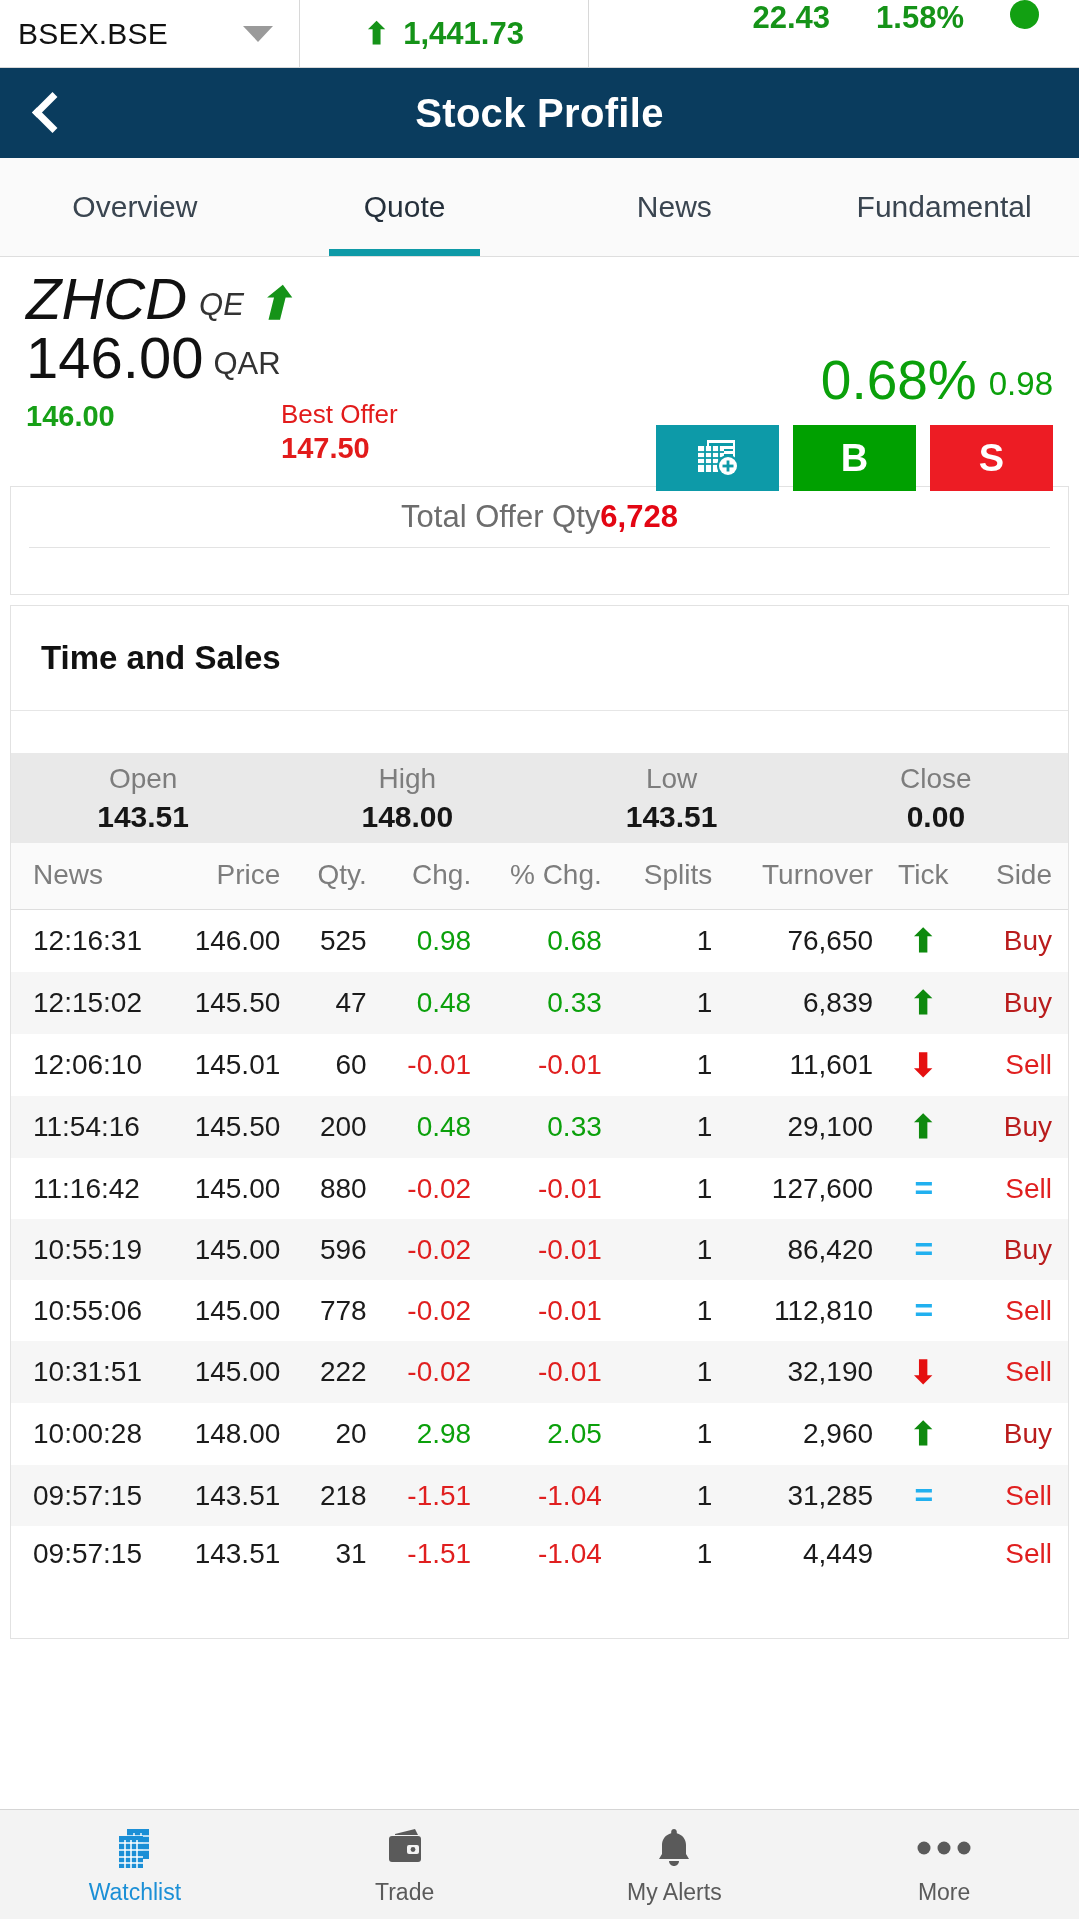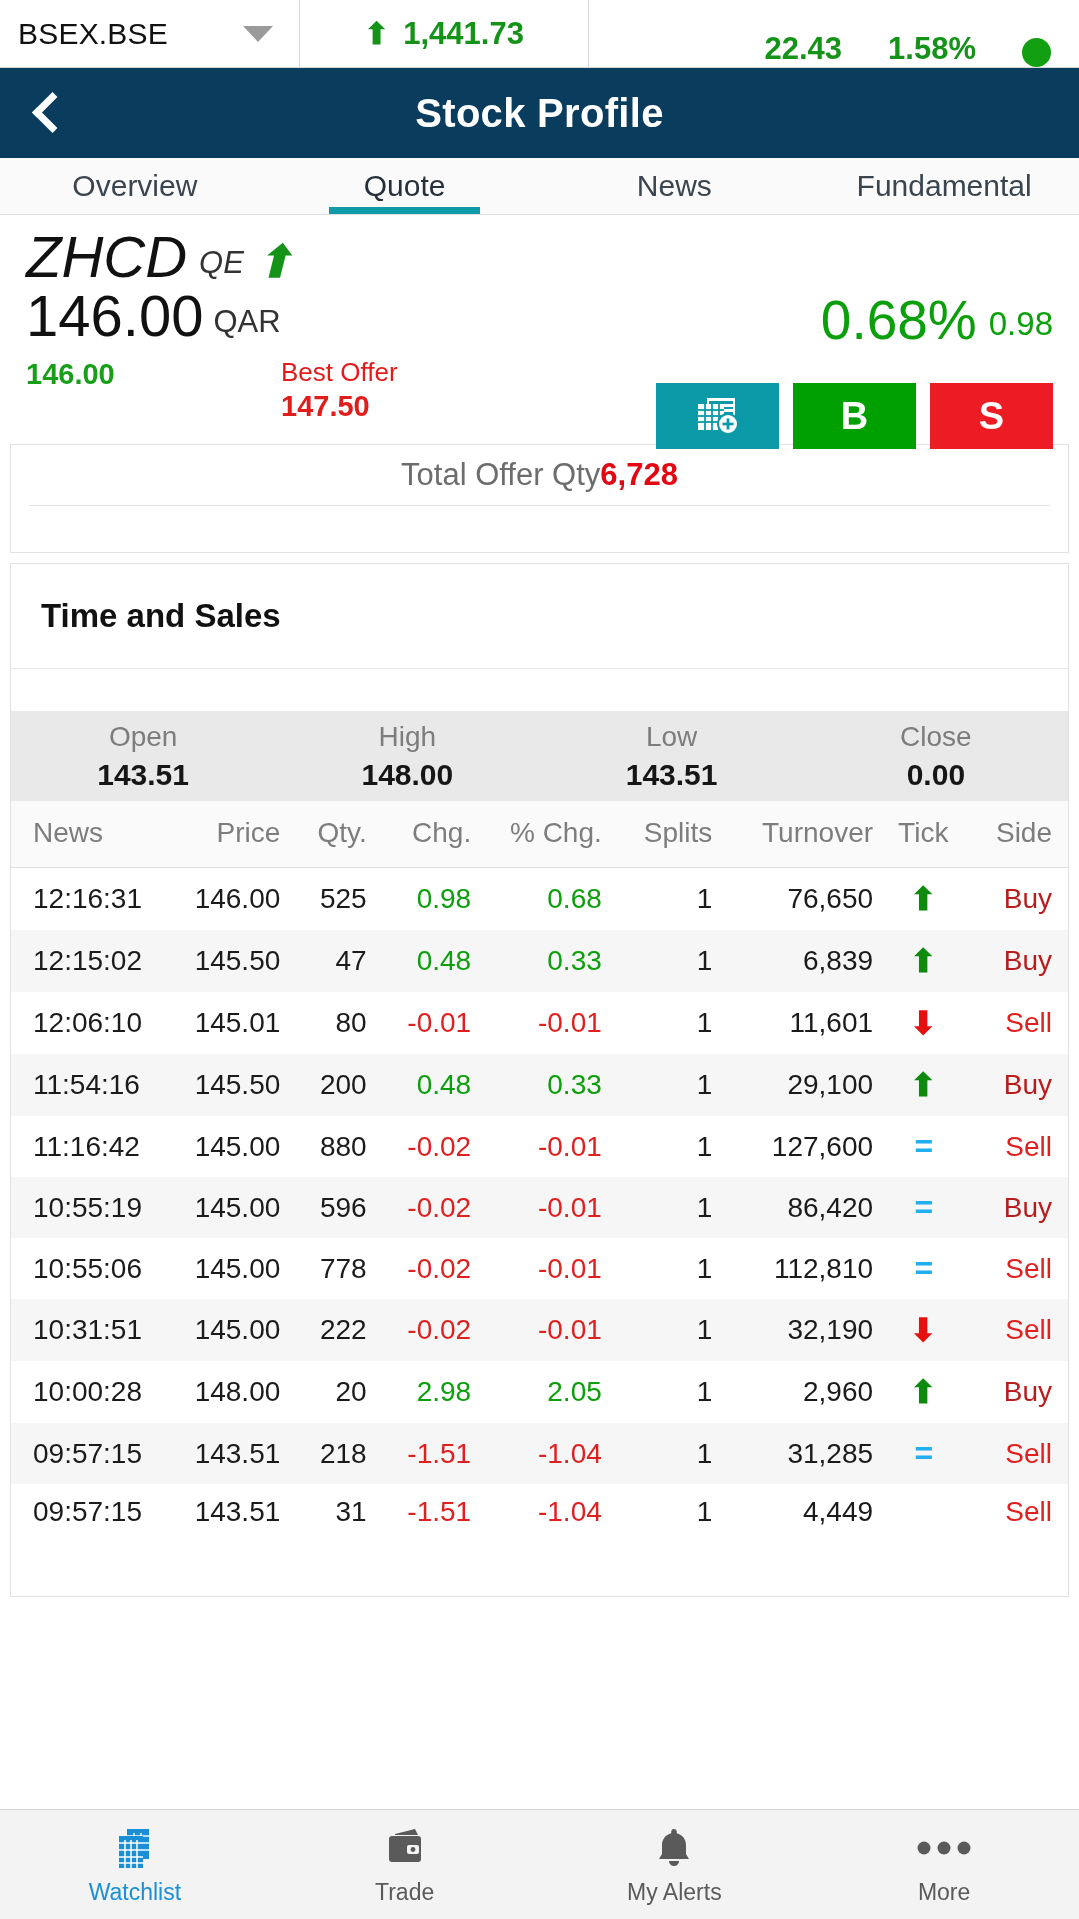--- a/index.html
+++ b/index.html
@@ -24,21 +24,21 @@
   .caret-down{
     width:0;height:0;border-left:15px solid transparent;border-right:15px solid transparent;
     border-top:16px solid #9a9a9a;
   }
   .tb-index{
     flex:0 0 289px; display:flex; align-items:center; justify-content:center; gap:14px;
     border-right:1px solid #d8d8d8;
   }
   .glyph-up{ color:#159318; font-size:30px; line-height:1; font-weight:bold;}
   .tb-index .val{ font-size:31px; color:#159318; font-weight:bold;}
-  .tb-stats{ flex:1; display:flex; align-items:flex-end; justify-content:flex-end; gap:46px; padding-right:28px;}
+  .tb-stats{ flex:1; display:flex; align-items:flex-start; justify-content:flex-end; gap:46px; padding-right:40px;}
   .tb-stats span{ font-size:31px; color:#159318; font-weight:bold;}
   .status-dot{ width:29px;height:29px;border-radius:50%;background:#12a012; flex:0 0 auto;}
 
   
   .app-header{
     height:90px; background:#0a3c5e; display:flex; align-items:center; position:relative;
   }
   .back-chevron{
     position:absolute; left:30px; top:50%; transform:translateY(-50%);
     width:34px;height:34px; cursor:pointer;
@@ -47,21 +47,21 @@
     content:""; position:absolute; left:8px; top:2px;
     width:22px;height:22px; border-left:7px solid #fff; border-bottom:7px solid #fff;
     transform:rotate(45deg);
   }
   .app-title{
     width:100%; text-align:center; color:#fff; font-size:40px; font-weight:bold; letter-spacing:.3px;
   }
 
   
   .tabs{
-    height:57px; display:flex; background:#fafafa; border-bottom:1px solid #dedede;
+    height:99px; display:flex; background:#fafafa; border-bottom:1px solid #dedede;
   }
   .tab{
     flex:1; display:flex; align-items:center; justify-content:center;
     font-size:30px; color:#3a4550; position:relative; cursor:pointer;
   }
   .tab.active{ color:#25303b; }
   .tab.active:after{
     content:""; position:absolute; left:22%; right:22%; bottom:0; height:7px; background:#0e9aa7;
   }
 
@@ -69,21 +69,21 @@
   .summary{ padding:12px 26px 8px 26px; background:#fff; position:relative;}
   .sym-row{ display:flex; align-items:flex-end; gap:12px;font-style:italic; }
   .sym-big{ font-size:58px; font-weight:400; color:#111; line-height:1.05;}
   .sym-ex{ font-size:31px; color:#333; padding-bottom:7px;}
   .sym-arrow{ color:#159318; font-size:44px; line-height:1; padding-bottom:4px; font-weight:bold;}
   .price-row{ display:flex; align-items:flex-end; gap:10px; margin-top:-4px;}
   .price-big{ font-size:58px; font-weight:400; color:#111; line-height:1.1;}
   .price-cur{ font-size:31px; color:#333; padding-bottom:8px;}
 
   .chg-block{
-    position:absolute; right:26px; top:78px; display:flex; align-items:flex-end; gap:12px;
+    position:absolute; right:26px; top:96px; display:flex; align-items:flex-end; gap:12px;
   }
   .chg-pct{ font-size:55px; color:#0ba00b; line-height:1;}
   .chg-abs{ font-size:33px; color:#0ba00b; padding-bottom:5px;}
 
   .bid-offer{ display:flex; margin-top:8px; }
   .bo{ width:255px; }
   .bo .lbl{ font-size:26px; line-height:1.25;}
   .bo .v{ font-size:29px; font-weight:bold; line-height:1.25;}
   .bid .lbl,.bid .v{ color:#17a017;}
   .offer .lbl,.offer .v{ color:#e21b1b;}
@@ -324,21 +324,21 @@
           <td class="c-chg pos">0.48</td>
           <td class="c-pchg pos">0.33</td>
           <td class="c-splits">1</td>
           <td class="c-turn">6,839</td>
           <td class="c-tick"><span class="tick-up">⬆</span></td>
           <td class="c-side buy">Buy</td>
         </tr>
         <tr>
           <td class="c-time">12:06:10</td>
           <td class="c-price">145.01</td>
-          <td class="c-qty">80</td>
+          <td class="c-qty">60</td>
           <td class="c-chg neg">-0.01</td>
           <td class="c-pchg neg">-0.01</td>
           <td class="c-splits">1</td>
           <td class="c-turn">11,601</td>
           <td class="c-tick"><span class="tick-dn">⬇</span></td>
           <td class="c-side sell">Sell</td>
         </tr>
         <tr>
           <td class="c-time">11:54:16</td>
           <td class="c-price">145.50</td>

